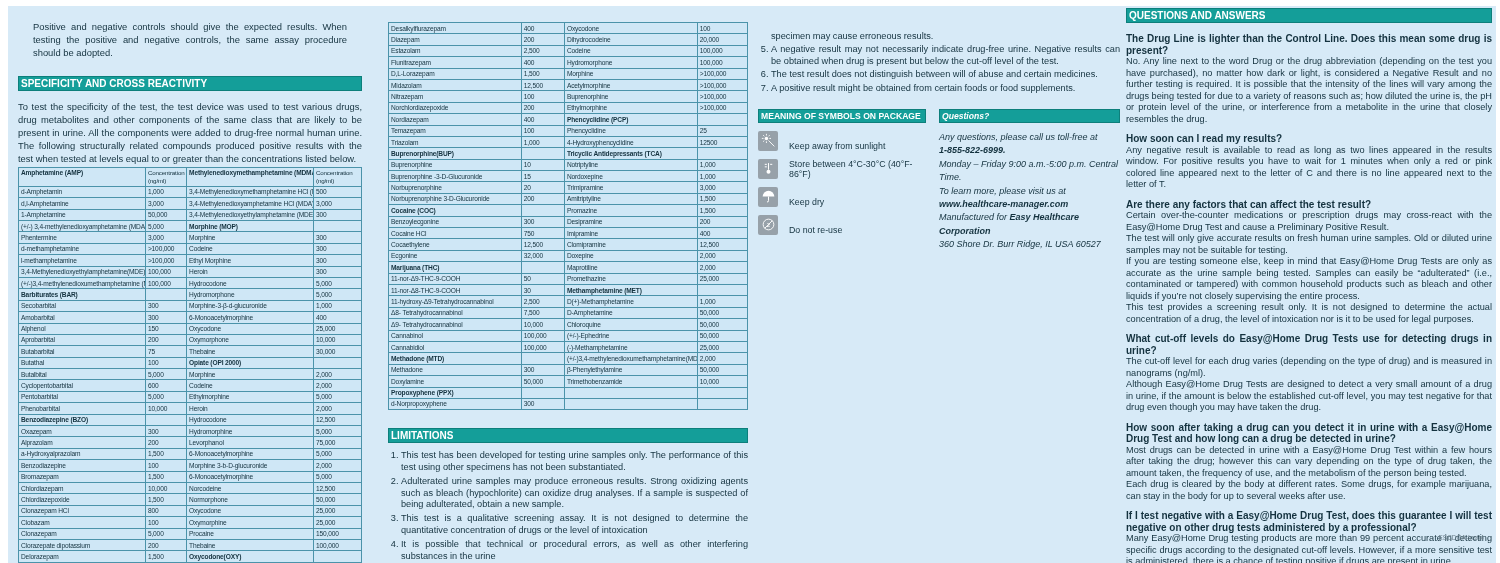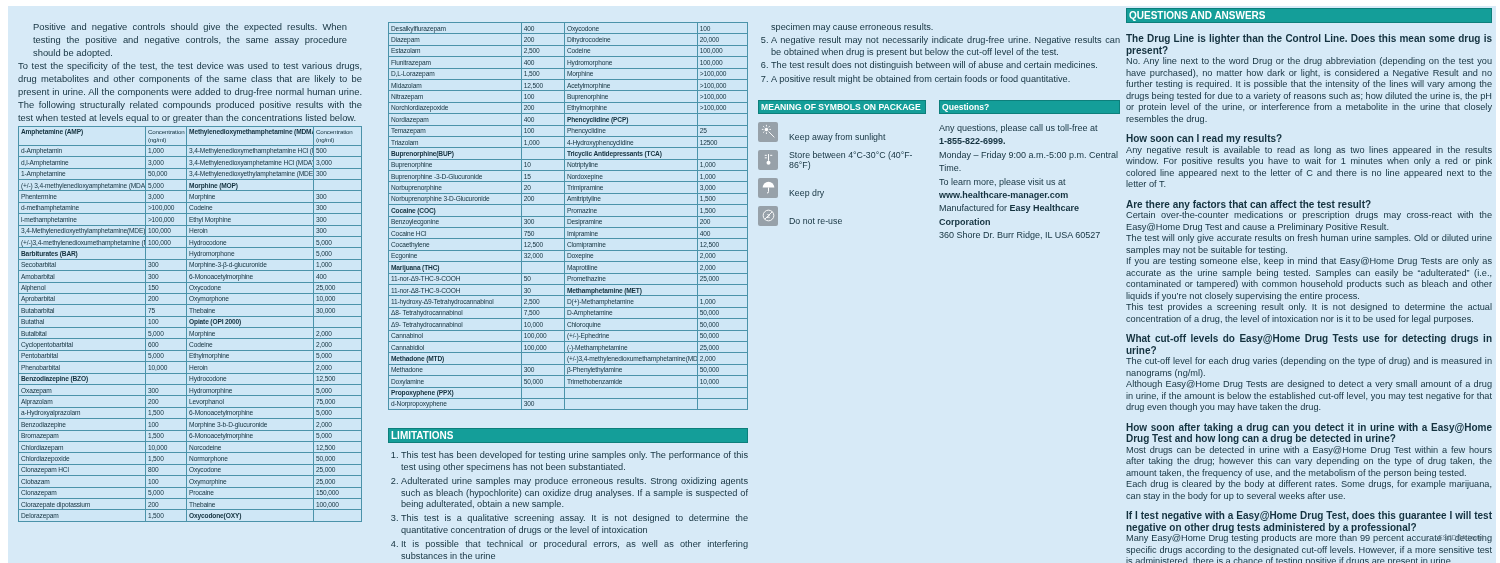--- a/index.html
+++ b/index.html
@@ -6,21 +6,21 @@
   html,body { width:1500px; height:563px; }
   body {
     position:relative; overflow:hidden; background:#ffffff;
     font-family:"Liberation Sans", sans-serif; color:var(--text,#14323f);
   }
   .page-bg { position:absolute; left:8px; top:6px; width:1488px; height:557px;
     background:var(--page-bg,#d7eaf7); }
   .col { position:absolute; }
   #col1 { left:18px;  top:14px; width:344px; }
   #col2 { left:388px; top:14px; width:360px; }
-  #col3 { left:758px; top:14px; width:362px; }
+  #col3 { left:758px; top:23px; width:362px; }
   #col4 { left:1126px; top:8px; width:366px; }
 
   .note,.body { font-size:9.4px; line-height:13px; text-align:justify; }
   .note { margin:6px 15px 0 15px; }
   #col1 .bar { margin-top:17px; margin-bottom:9px; }
   .body { margin-bottom:2px; }
 
   .bar { background:var(--teal,#149e99); border:1px solid #0d7f7b; color:#fff;
     font-weight:bold; font-size:10px; line-height:13px; padding:0 2px; }
   .bar.small { font-size:8.6px; line-height:12px; }
@@ -39,21 +39,21 @@
 
   #col2 table { margin-top:8px; }
   #col2 .bar { margin-top:18px; margin-bottom:7px; }
   ol.limits { font-size:9.2px; line-height:11.8px; text-align:justify;
     padding-left:13px; list-style:decimal outside; }
   ol.limits li { margin-bottom:2px; }
   .cont { font-size:9.2px; line-height:11.8px; margin:8px 0 0 13px; }
   #col3 ol.limits { margin-top:1px; }
   #col3 .subrow { display:flex; margin-top:14px; }
   .symbols { width:168px; }
-  .contact { width:181px; margin-left:13px; }
+  .contact { width:181px; margin-left:13px;font-style:italic; }
   .symbol-row { display:flex; align-items:flex-end; margin-top:8px; }
   .icon-box { width:20px; height:20px; background:var(--icon-gray,#97a1a9);
     border-radius:2px; display:flex; align-items:center; justify-content:center;
     flex:0 0 20px; }
   .symbol-label { font-size:8.8px; margin-left:11px; }
   .contact-body { margin-top:8px; font-size:9px; line-height:13.4px; }
   .contact-body .bold, .contact-body b { font-weight:bold; }
 
   #col4 .bar { margin-bottom:10px; }
   .qa-block { margin-bottom:8px; }
@@ -61,20 +61,23 @@
   .qa-a { font-size:9.2px; line-height:11.5px; text-align:justify; white-space:pre-line; }
   .code { position:absolute; right:16px; top:534px; font-size:6.5px; color:#6b7f8a; }
 </style>
 </head>
 <body>
 
 <div class="page-bg"></div>
 
 <section class="col" id="col1">
   <p class="note">Positive and negative controls should give the expected results. When testing the positive and negative controls, the same assay procedure should be adopted.</p>
+  <div class="bar">
+    <span>SPECIFICITY AND CROSS REACTIVITY</span>
+  </div>
   <p class="body">To test the specificity of the test, the test device was used to test various drugs, drug metabolites and other components of the same class that are likely to be present in urine. All the components were added to drug-free normal human urine. The following structurally related compounds produced positive results with the test when tested at levels equal to or greater than the concentrations listed below.</p>
   <table class="drug">
     <colgroup>
         <col class="w1">
         <col class="w2">
         <col class="w3">
         <col class="w4">
       </colgroup>
     <thead>
         <tr>
@@ -511,21 +514,21 @@
       <li>This test is a qualitative screening assay. It is not designed to determine the quantitative concentration of drugs or the level of intoxication</li>
       <li>It is possible that technical or procedural errors, as well as other interfering substances in the urine</li>
     </ol>
 </section>
 
 <section class="col" id="col3">
   <p class="cont">specimen may cause erroneous results.</p>
   <ol class="limits" start="5">
       <li>A negative result may not necessarily indicate drug-free urine. Negative results can be obtained when drug is present but below the cut-off level of the test.</li>
       <li>The test result does not distinguish between will of abuse and certain medicines.</li>
-      <li>A positive result might be obtained from certain foods or food quantitative.</li>
+      <li>A positive result might be obtained from certain foods or food supplements.</li>
     </ol>
   <div class="subrow">
     <div class="symbols">
       <div class="bar small">
         <span>MEANING OF SYMBOLS ON PACKAGE</span>
       </div>
       <div>
           <div class="symbol-row">
             <span class="icon-box">
               <svg width="15" height="15" viewBox="0 0 18 18">

